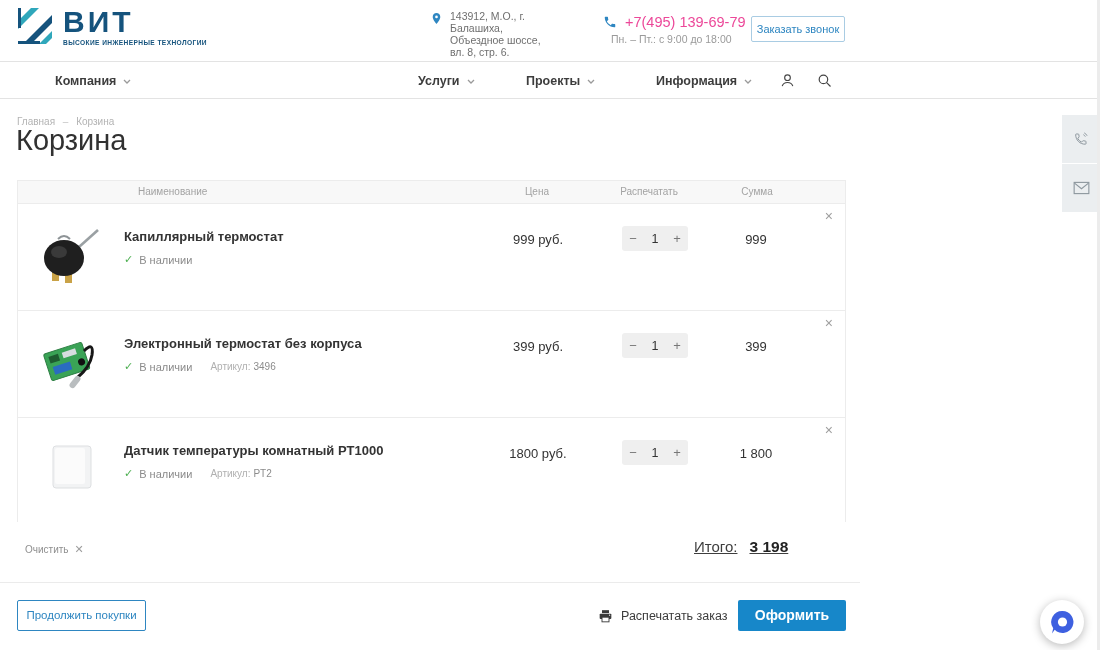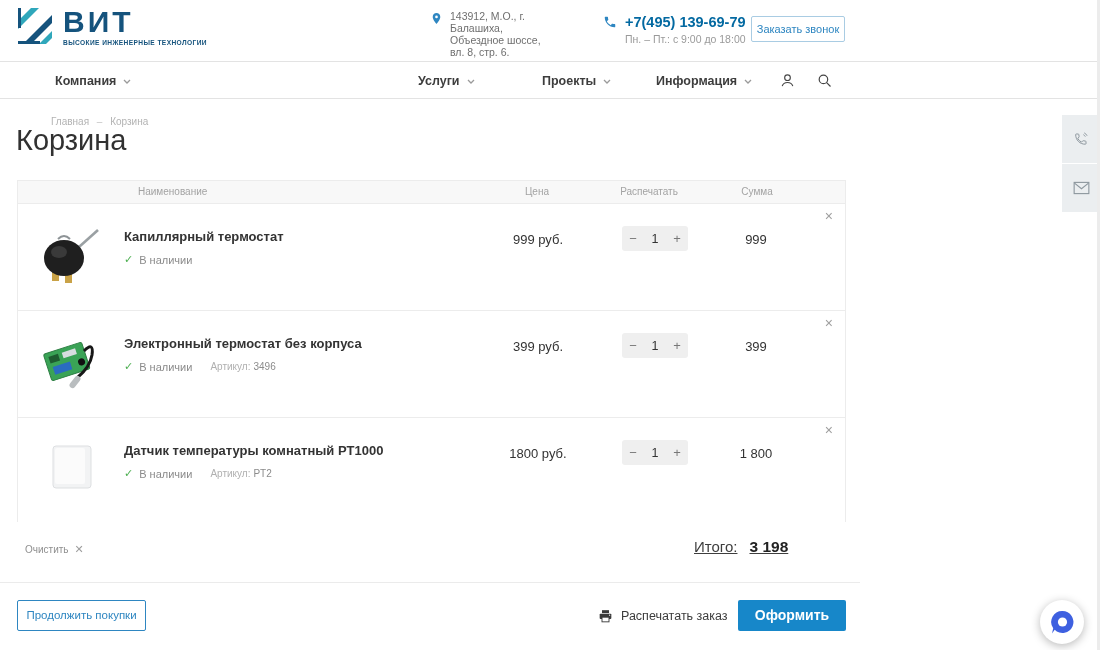--- a/index.html
+++ b/index.html
@@ -13,37 +13,37 @@
   .topbar { position:absolute; left:0; top:0; width:1100px; height:62px; border-bottom:1px solid #e3e3e3; background:#fff; }
   .logo { position:absolute; left:17px; top:7px; display:flex; align-items:flex-start; cursor:pointer; }
   .logo-mark { width:38px; height:40px; }
   .logo-text { margin-left:8px; }
   .logo-name { font-size:30px; font-weight:700; color:#15537d; letter-spacing:3px; line-height:30px; }
   .logo-tagline { font-size:6.6px; font-weight:700; color:#15537d; letter-spacing:.4px; margin-top:2px; white-space:nowrap; }
   .addr { position:absolute; left:430px; top:10px; display:flex; }
   .addr-text { margin-left:7px; width:96px; font-size:10.5px; line-height:12px; color:#6f6f6f; }
   .phone-wrap { position:absolute; left:603px; top:14px; }
   .phone-row { display:flex; align-items:center; }
-  .phone-num { margin-left:8px; font-size:14.5px; font-weight:700; color:#0369a1; cursor:pointer; }
-  .phone-hours { margin-left:22px; margin-top:3px; font-size:10.5px; color:#9a9a9a; }
+  .phone-num { margin-left:8px; font-size:14.5px; font-weight:400; color:#ec4899; cursor:pointer; }
+  .phone-hours { margin-left:8px; margin-top:3px; font-size:10.5px; color:#9a9a9a; }
   .callback-btn {
     position:absolute; left:751px; top:16px; width:94px; height:26px;
     background:#fff; border:1px solid #a9cce3; border-radius:2px;
     font-size:11px; color:#2e86c1; text-align:center; line-height:24px; cursor:pointer;
   }
   
   .nav { position:absolute; left:0; top:62px; width:1100px; height:37px; border-bottom:1px solid #e3e3e3; background:#fff; }
   .nav-item { position:absolute; top:0; height:37px; display:flex; align-items:center; font-size:12.5px; font-weight:700; color:#3d3d3d; cursor:pointer; }
   .nav-item .chev { margin-left:7px; margin-top:2px; }
-  .nav-0 { left:55px; } .nav-1 { left:210px; } .nav-2 { left:418px; } .nav-3 { left:542px; } .nav-4 { left:656px; }
+  .nav-0 { left:55px; } .nav-1 { left:210px; } .nav-2 { left:418px; } .nav-3 { left:526px; } .nav-4 { left:656px; }
   .nav-icon { position:absolute; top:10px; width:17px; height:17px; cursor:pointer; }
   .nav-icon.person { left:779px; } .nav-icon.search { left:816px; }
   
   .breadcrumb { position:absolute; left:17px; top:116px; font-size:10px; color:#b3b3b3; }
-  .breadcrumb .bc-home { cursor:pointer;margin-left:34px; }
+  .breadcrumb .bc-home { cursor:pointer; }
   .breadcrumb .sep { margin:0 5px; color:#c6c6c6; }
   .page-title { position:absolute; left:16px; top:124px; font-size:29px; font-weight:400; color:#313131; }
   
   .cart-table { position:absolute; left:17px; top:180px; width:829px; height:342px; border:1px solid #ececec; background:#fff; }
   .thead { position:absolute; left:0; top:0; width:100%; height:23px; background:#f8f8f8; border-bottom:1px solid #ececec; }
   .th { position:absolute; top:5px; font-size:10px; color:#a3a3a3; }
   .th-name { left:120px; }
   .th-price { left:479px; width:80px; text-align:center; }
   .th-qty { left:591px; width:80px; text-align:center; }
   .th-sum { left:699px; width:80px; text-align:center; }

